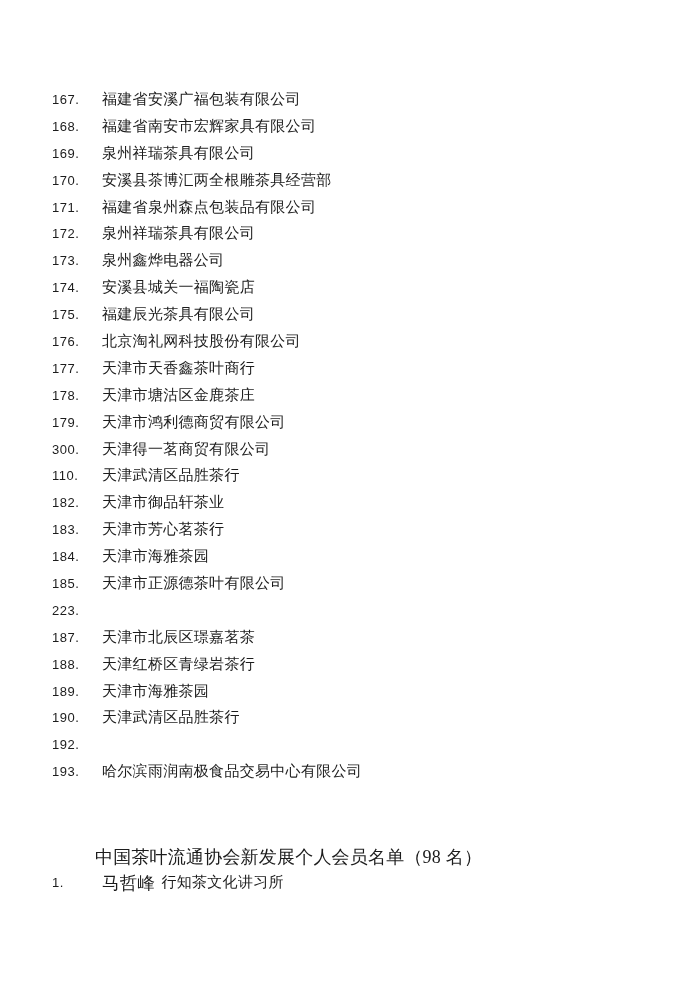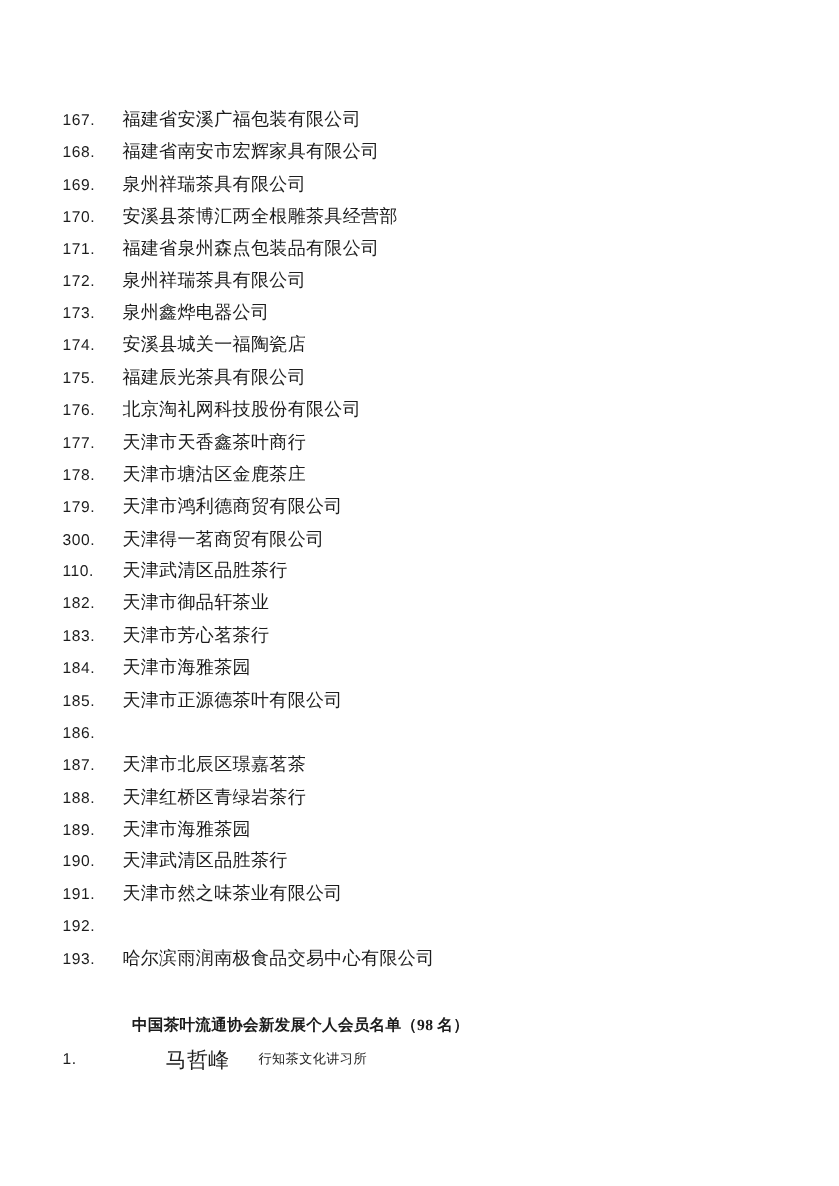--- a/index.html
+++ b/index.html
@@ -36,47 +36,46 @@
     letter-spacing: 0.5px;
     color: #1c1c1c;
   }
   .cname {
     font-size: 15px;
     white-space: nowrap;
     letter-spacing: 0.3px;
   }
   .section-heading {
     position: absolute;
-    left: 110px;
+    left: 95px;
     top: 845px;
-    font-size: 13px;
-    font-weight: bold;
+    font-size: 18px;
+    font-weight: normal;
     white-space: nowrap;
     letter-spacing: 0.2px;
   }
   .individual-list {
     position: absolute;
     left: 0;
     top: 869px;
     right: 0;
   }
   .irow {
     height: 27px;
     display: flex;
     align-items: center;
   }
   .iname {
     font-size: 17.5px;
     white-space: nowrap;
     letter-spacing: 0.3px;
-    margin-left: 36px;
   }
   .iorg {
-    margin-left: 24px;
-    font-size: 11px;
+    margin-left: 6px;
+    font-size: 15px;
     white-space: nowrap;
     letter-spacing: 0.3px;
   }
 </style>
 </head>
 <body>
 
 <div class="page">
   <div class="company-list" id="company-list">
       <div class="crow">
@@ -149,41 +148,37 @@
       </div>
       <div class="crow">
         <span class="num">184.</span>
         <span class="cname">天津市海雅茶园</span>
       </div>
       <div class="crow">
         <span class="num">185.</span>
         <span class="cname">天津市正源德茶叶有限公司</span>
       </div>
       <div class="crow">
-        <span class="num">186.</span>
+        <span class="num">223.</span>
       </div>
       <div class="crow">
         <span class="num">187.</span>
         <span class="cname">天津市北辰区璟嘉茗茶</span>
       </div>
       <div class="crow">
         <span class="num">188.</span>
         <span class="cname">天津红桥区青绿岩茶行</span>
       </div>
       <div class="crow">
         <span class="num">189.</span>
         <span class="cname">天津市海雅茶园</span>
       </div>
       <div class="crow">
         <span class="num">190.</span>
         <span class="cname">天津武清区品胜茶行</span>
-      </div>
-      <div class="crow">
-        <span class="num">191.</span>
-        <span class="cname">天津市然之味茶业有限公司</span>
       </div>
       <div class="crow">
         <span class="num">192.</span>
       </div>
       <div class="crow">
         <span class="num">193.</span>
         <span class="cname">哈尔滨雨润南极食品交易中心有限公司</span>
       </div>
     </div>
   <div class="section-heading">中国茶叶流通协会新发展个人会员名单（98 名）</div>

